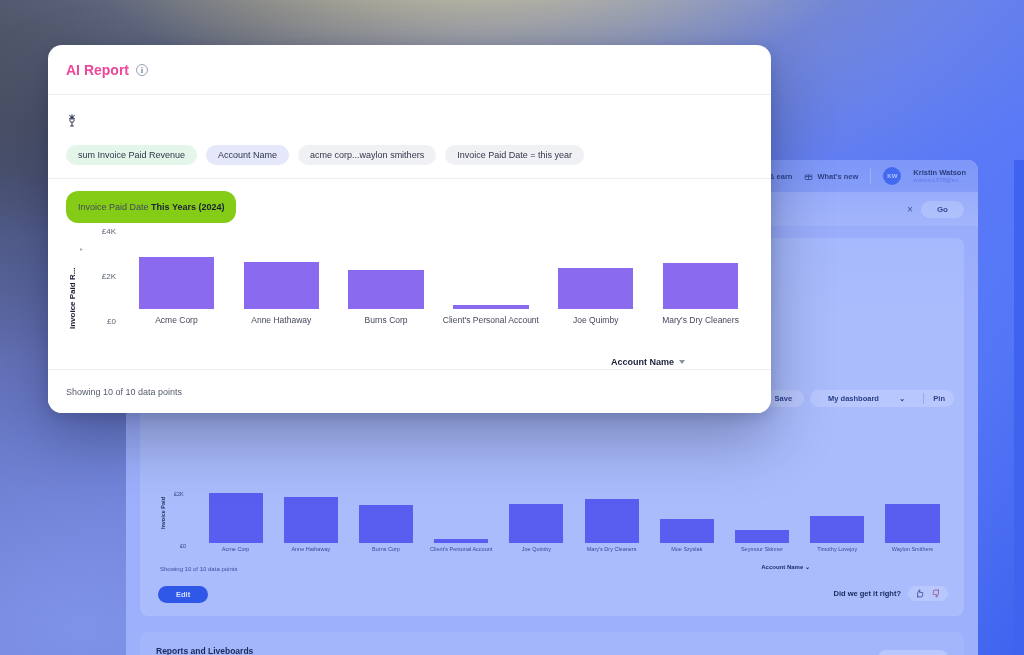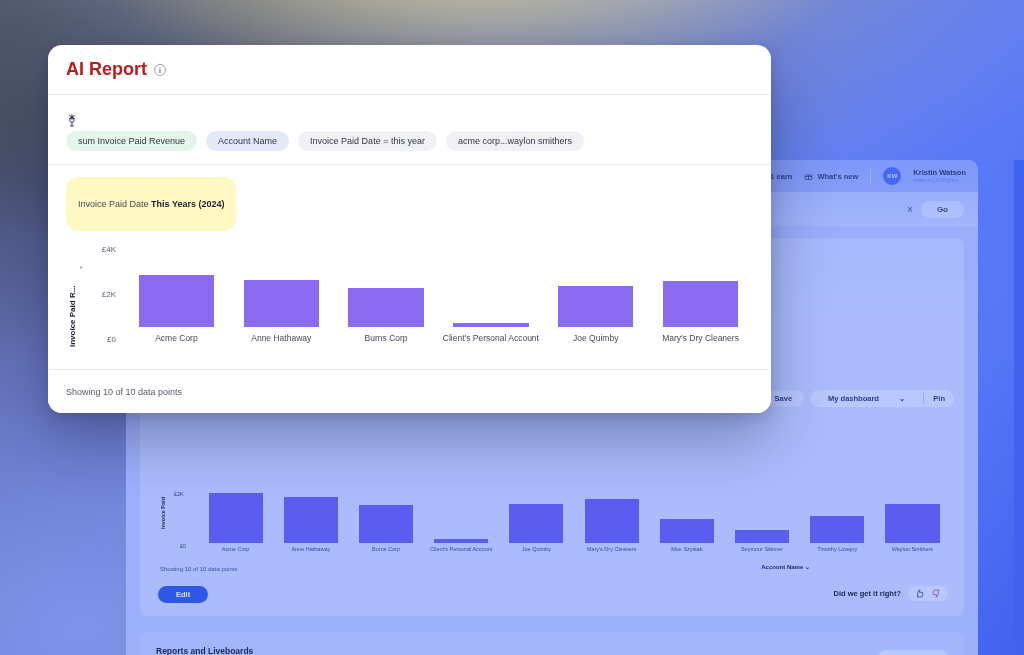--- a/index.html
+++ b/index.html
@@ -139,43 +139,43 @@
   #modal {
     position:absolute; left:48px; top:45px; width:723px; height:368px;
     background:#ffffff; border-radius:14px;
     box-shadow: 0 26px 60px rgba(20,26,60,0.34), 0 4px 14px rgba(20,26,60,0.16);
     overflow:hidden;
   }
   .modal-head {
     height:50px; display:flex; align-items:center; gap:7px;
     padding:0 18px; border-bottom:1px solid #eceef3;
   }
-  .modal-title { font-size:18px; font-weight:bold; color:#b91c1c; }
+  .modal-title { font-size:14px; font-weight:bold; color:#ec4899; }
   .info-circle {
     width:12px; height:12px; border-radius:50%; border:1.2px solid #9aa1b4;
     color:#7b8399; font-size:8.5px; font-weight:bold;
     display:flex; align-items:center; justify-content:center; font-family:"Liberation Serif", serif;
   }
   .modal-body { padding:18px 18px 0 18px; }
   .ans-title-row { display:flex; align-items:center; gap:9px; }
   .ans-title { font-size:14.5px; font-weight:bold; color:#3c6ae0; letter-spacing:-0.1px; }
-  .chip-row { display:flex; gap:9px; margin-top:3px; flex-wrap:nowrap; }
+  .chip-row { display:flex; gap:9px; margin-top:17px; flex-wrap:nowrap; }
   .chip {
     font-size:9px; color:#31374a; border-radius:12px; padding:5px 12px; white-space:nowrap;
   }
   .chip.measure { background:#e4f5ea; }
   .chip.attribute { background:#e5e7fb; }
   .chip.filter { background:#f0f1f4; }
   .chip-div { height:1px; background:#eceef3; margin:13px -18px 0 -18px; }
   .chip-row2 { display:flex; gap:9px; margin-top:12px; }
-  .chip2 { background:#fef9c3; border-radius:12px; padding:22px 12px; font-size:9px; color:#434a5f; white-space:nowrap;text-align:center; }
+  .chip2 { background:#84cc16; border-radius:12px; padding:11px 12px; font-size:9px; color:#434a5f; white-space:nowrap;text-align:center; }
   .chip2 b { color:#1b2037; }
 
   
-  .m-chart { position:relative; margin-top:18px; height:120px; }
+  .m-chart { position:relative; margin-top:8px; height:120px; }
   .m-ylab {
     position:absolute; left:2px; top:6px; height:92px;
     font-size:8px; font-weight:bold; color:#1b2037;
     writing-mode:vertical-rl; transform:rotate(180deg);
     display:flex; align-items:center;
   }
   .m-caret { position:absolute; left:14px; top:14px; font-size:6px; color:#aab0bf; }
   .m-tick { position:absolute; left:22px; font-size:8px; color:#5a6175; width:28px; text-align:right; }
   .m-plot { position:absolute; left:58px; right:0; top:0; height:95px; display:flex; align-items:flex-end; }
   .m-col { flex:1; display:flex; flex-direction:column; justify-content:flex-end; align-items:center; height:100%; }
@@ -352,22 +352,22 @@
       <svg width="14" height="15" viewBox="0 0 20 22">
         <path d="M8.5 2.5 L8.5 9.5 M5 4 L12 8 M12 4 L5 8" stroke="#1d2545" stroke-width="1.3" fill="none" stroke-linecap="round"></path>
         <circle cx="8.5" cy="10.5" r="3.2" fill="none" stroke="#1d2545" stroke-width="1.3"></circle>
         <path d="M8.5 13.7 L8.5 19 M6.3 19 L10.7 19" stroke="#1d2545" stroke-width="1.3" fill="none" stroke-linecap="round"></path>
       </svg>
     </div>
 
     <div class="chip-row" id="chip-row">
         <div class="chip measure">sum Invoice Paid Revenue</div>
         <div class="chip attribute">Account Name</div>
+        <div class="chip filter">acme corp...waylon smithers</div>
         <div class="chip filter">Invoice Paid Date = this year</div>
-        <div class="chip filter">acme corp...waylon smithers</div>
       </div>
     <div class="chip-div"></div>
     <div class="chip-row2" id="chip-row2">
         <div class="chip2"><span>Invoice Paid Date </span><b>This Years (2024)</b></div>
       </div>
 
     <div class="m-chart">
       <div class="m-ylab">Invoice Paid R...</div>
       <div class="m-caret">▸</div>
       <div class="m-tick" style="top:-4px;">£4K</div>

